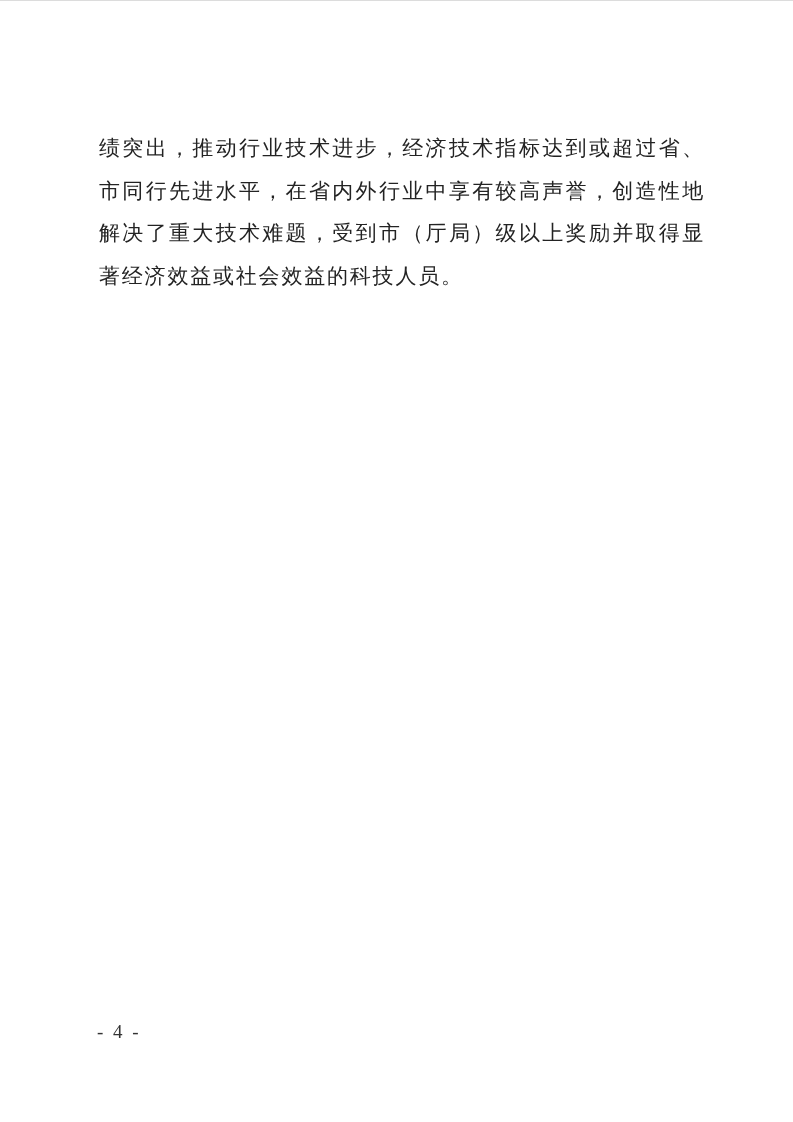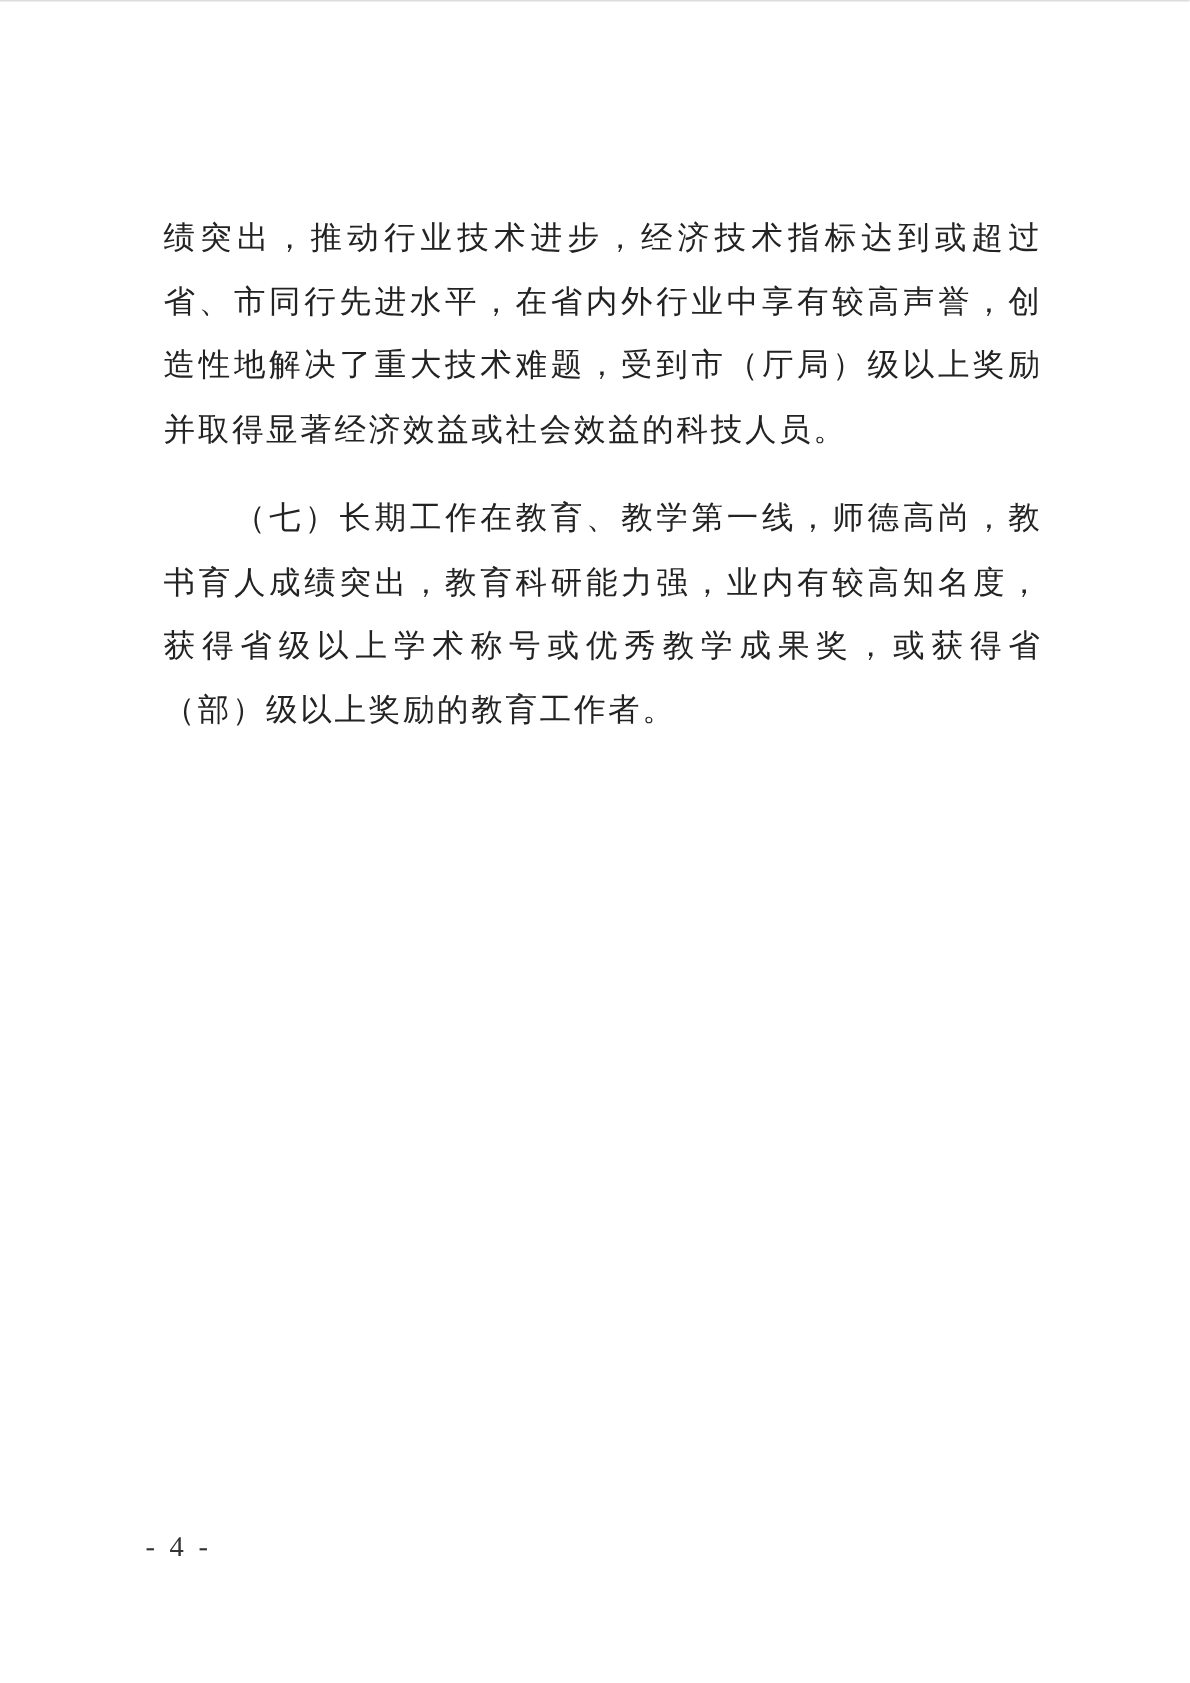--- a/index.html
+++ b/index.html
@@ -30,21 +30,21 @@
     top: 121px;
     width: 618px;
     font-size: 21px;
     line-height: 42.7px;
     letter-spacing: 1.8px;
     text-align: justify;
     text-justify: inter-character;
     word-break: break-all;
   }
   .page-content p {
-    margin: 16px;
+    margin: 6px;
     padding: 0;
   }
   .page-content p.indent {
     text-indent: 47px;
   }
   .page-footer {
     position: absolute;
     left: 97px;
     top: 1021px;
     font-size: 19px;
@@ -53,16 +53,15 @@
     white-space: pre;
   }
 </style>
 </head>
 <body>
 
 <div class="scan-artifact"></div>
 
 <div class="page-content">
   <p>绩突出，推动行业技术进步，经济技术指标达到或超过省、市同行先进水平，在省内外行业中享有较高声誉，创造性地解决了重大技术难题，受到市（厅局）级以上奖励并取得显著经济效益或社会效益的科技人员。</p>
-  <p class="indent">（七）长期工作在教育、教学第一线，师德高尚，教书育人成绩突出，教育科研能力强，业内有较高知名度，获得省级以上学术称号或优秀教学成果奖，或获得省（部）级以上奖励的教育工作者。</p>
 </div>
 
 <div class="page-footer">- 4 -</div>
 
 </body></html>

